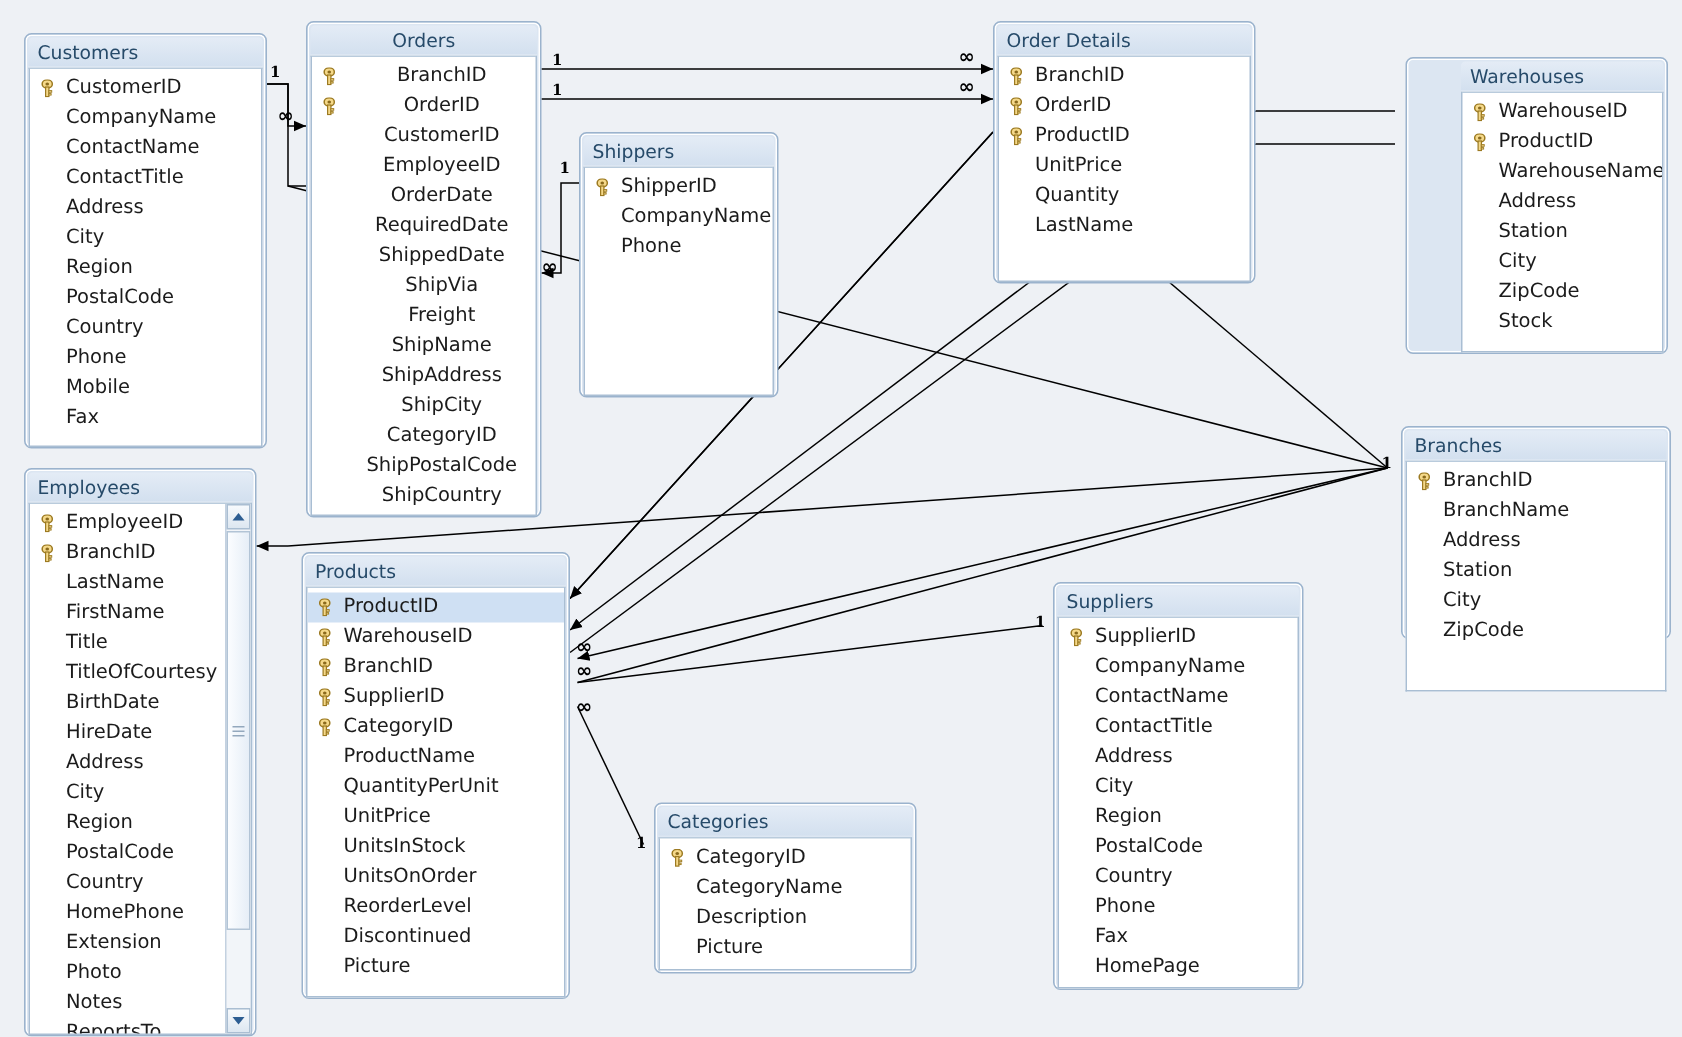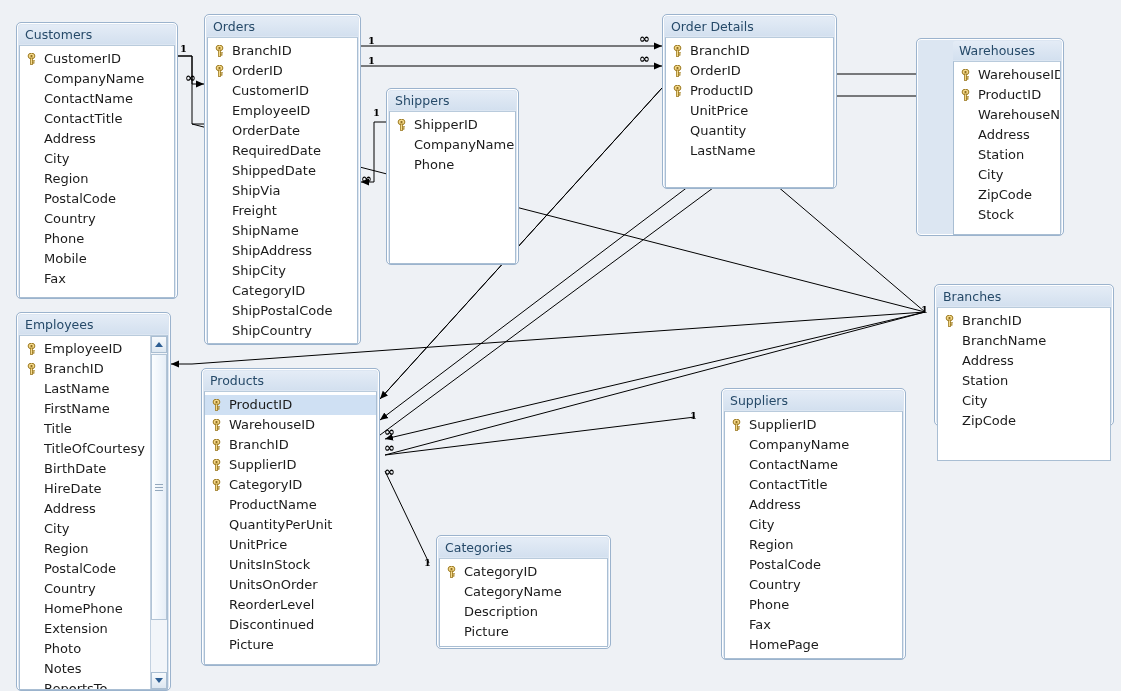--- a/index.html
+++ b/index.html
@@ -221,21 +221,21 @@
               <span></span>
               <span></span>
             </span>
           </div>
           <div class="sb-btn sb-dn">
             <i></i>
           </div>
         </div>
       </div>
     </div>
-    <div class="tbl" style="left: 204px; top: 14px; width: 157px; height: 331px;">
+    <div class="tbl" style="left: 204px; top: 14px; width: 157px; height: 331px; text-align: center;">
       <div class="cap">Orders</div>
       <div class="body" style="height: 307px;">
         <ul class="flds">
           <li class="fld"><span class="key">
               <svg viewBox="0 0 11 12" width="11" height="12">
                 <ellipse cx="5.5" cy="3" rx="3.4" ry="2.8" fill="#f5d98a" stroke="#9c7a22" stroke-width="1"></ellipse>
                 <ellipse cx="5.5" cy="3" rx="1.2" ry="1" fill="#8a6a1c"></ellipse>
                 <rect x="4.4" y="5" width="2.2" height="6.4" fill="#f5d98a" stroke="#9c7a22" stroke-width="0.8"></rect>
                 <rect x="6.5" y="7.4" width="2" height="1.1" fill="#f5d98a" stroke="#9c7a22" stroke-width="0.6"></rect>
                 <rect x="6.5" y="9.4" width="1.6" height="1" fill="#f5d98a" stroke="#9c7a22" stroke-width="0.6"></rect>
@@ -314,21 +314,21 @@
                 <rect x="6.5" y="7.4" width="2" height="1.1" fill="#f5d98a" stroke="#9c7a22" stroke-width="0.6"></rect>
                 <rect x="6.5" y="9.4" width="1.6" height="1" fill="#f5d98a" stroke="#9c7a22" stroke-width="0.6"></rect>
               </svg>
             </span><span>ProductID</span></li>
           <li class="fld"><span>UnitPrice</span></li>
           <li class="fld"><span>Quantity</span></li>
           <li class="fld"><span>LastName</span></li>
         </ul>
       </div>
     </div>
-    <div class="tbl" style="left: 916px; top: 38px; width: 148px; height: 198px; padding-left: 36px;">
+    <div class="tbl" style="left: 937px; top: 38px; width: 175px; height: 198px; padding-left: 36px;">
       <div class="cap">Warehouses</div>
       <div class="body" style="height: 174px;">
         <ul class="flds">
           <li class="fld"><span class="key">
               <svg viewBox="0 0 11 12" width="11" height="12">
                 <ellipse cx="5.5" cy="3" rx="3.4" ry="2.8" fill="#f5d98a" stroke="#9c7a22" stroke-width="1"></ellipse>
                 <ellipse cx="5.5" cy="3" rx="1.2" ry="1" fill="#8a6a1c"></ellipse>
                 <rect x="4.4" y="5" width="2.2" height="6.4" fill="#f5d98a" stroke="#9c7a22" stroke-width="0.8"></rect>
                 <rect x="6.5" y="7.4" width="2" height="1.1" fill="#f5d98a" stroke="#9c7a22" stroke-width="0.6"></rect>
                 <rect x="6.5" y="9.4" width="1.6" height="1" fill="#f5d98a" stroke="#9c7a22" stroke-width="0.6"></rect>
@@ -426,21 +426,21 @@
           <li class="fld"><span>QuantityPerUnit</span></li>
           <li class="fld"><span>UnitPrice</span></li>
           <li class="fld"><span>UnitsInStock</span></li>
           <li class="fld"><span>UnitsOnOrder</span></li>
           <li class="fld"><span>ReorderLevel</span></li>
           <li class="fld"><span>Discontinued</span></li>
           <li class="fld"><span>Picture</span></li>
         </ul>
       </div>
     </div>
-    <div class="tbl" style="left: 702px; top: 388px; width: 185px; height: 272px; margin-left: 19px;">
+    <div class="tbl" style="left: 702px; top: 388px; width: 167px; height: 272px;">
       <div class="cap">Suppliers</div>
       <div class="body" style="height: 248px;">
         <ul class="flds">
           <li class="fld"><span class="key">
               <svg viewBox="0 0 11 12" width="11" height="12">
                 <ellipse cx="5.5" cy="3" rx="3.4" ry="2.8" fill="#f5d98a" stroke="#9c7a22" stroke-width="1"></ellipse>
                 <ellipse cx="5.5" cy="3" rx="1.2" ry="1" fill="#8a6a1c"></ellipse>
                 <rect x="4.4" y="5" width="2.2" height="6.4" fill="#f5d98a" stroke="#9c7a22" stroke-width="0.8"></rect>
                 <rect x="6.5" y="7.4" width="2" height="1.1" fill="#f5d98a" stroke="#9c7a22" stroke-width="0.6"></rect>
                 <rect x="6.5" y="9.4" width="1.6" height="1" fill="#f5d98a" stroke="#9c7a22" stroke-width="0.6"></rect>

